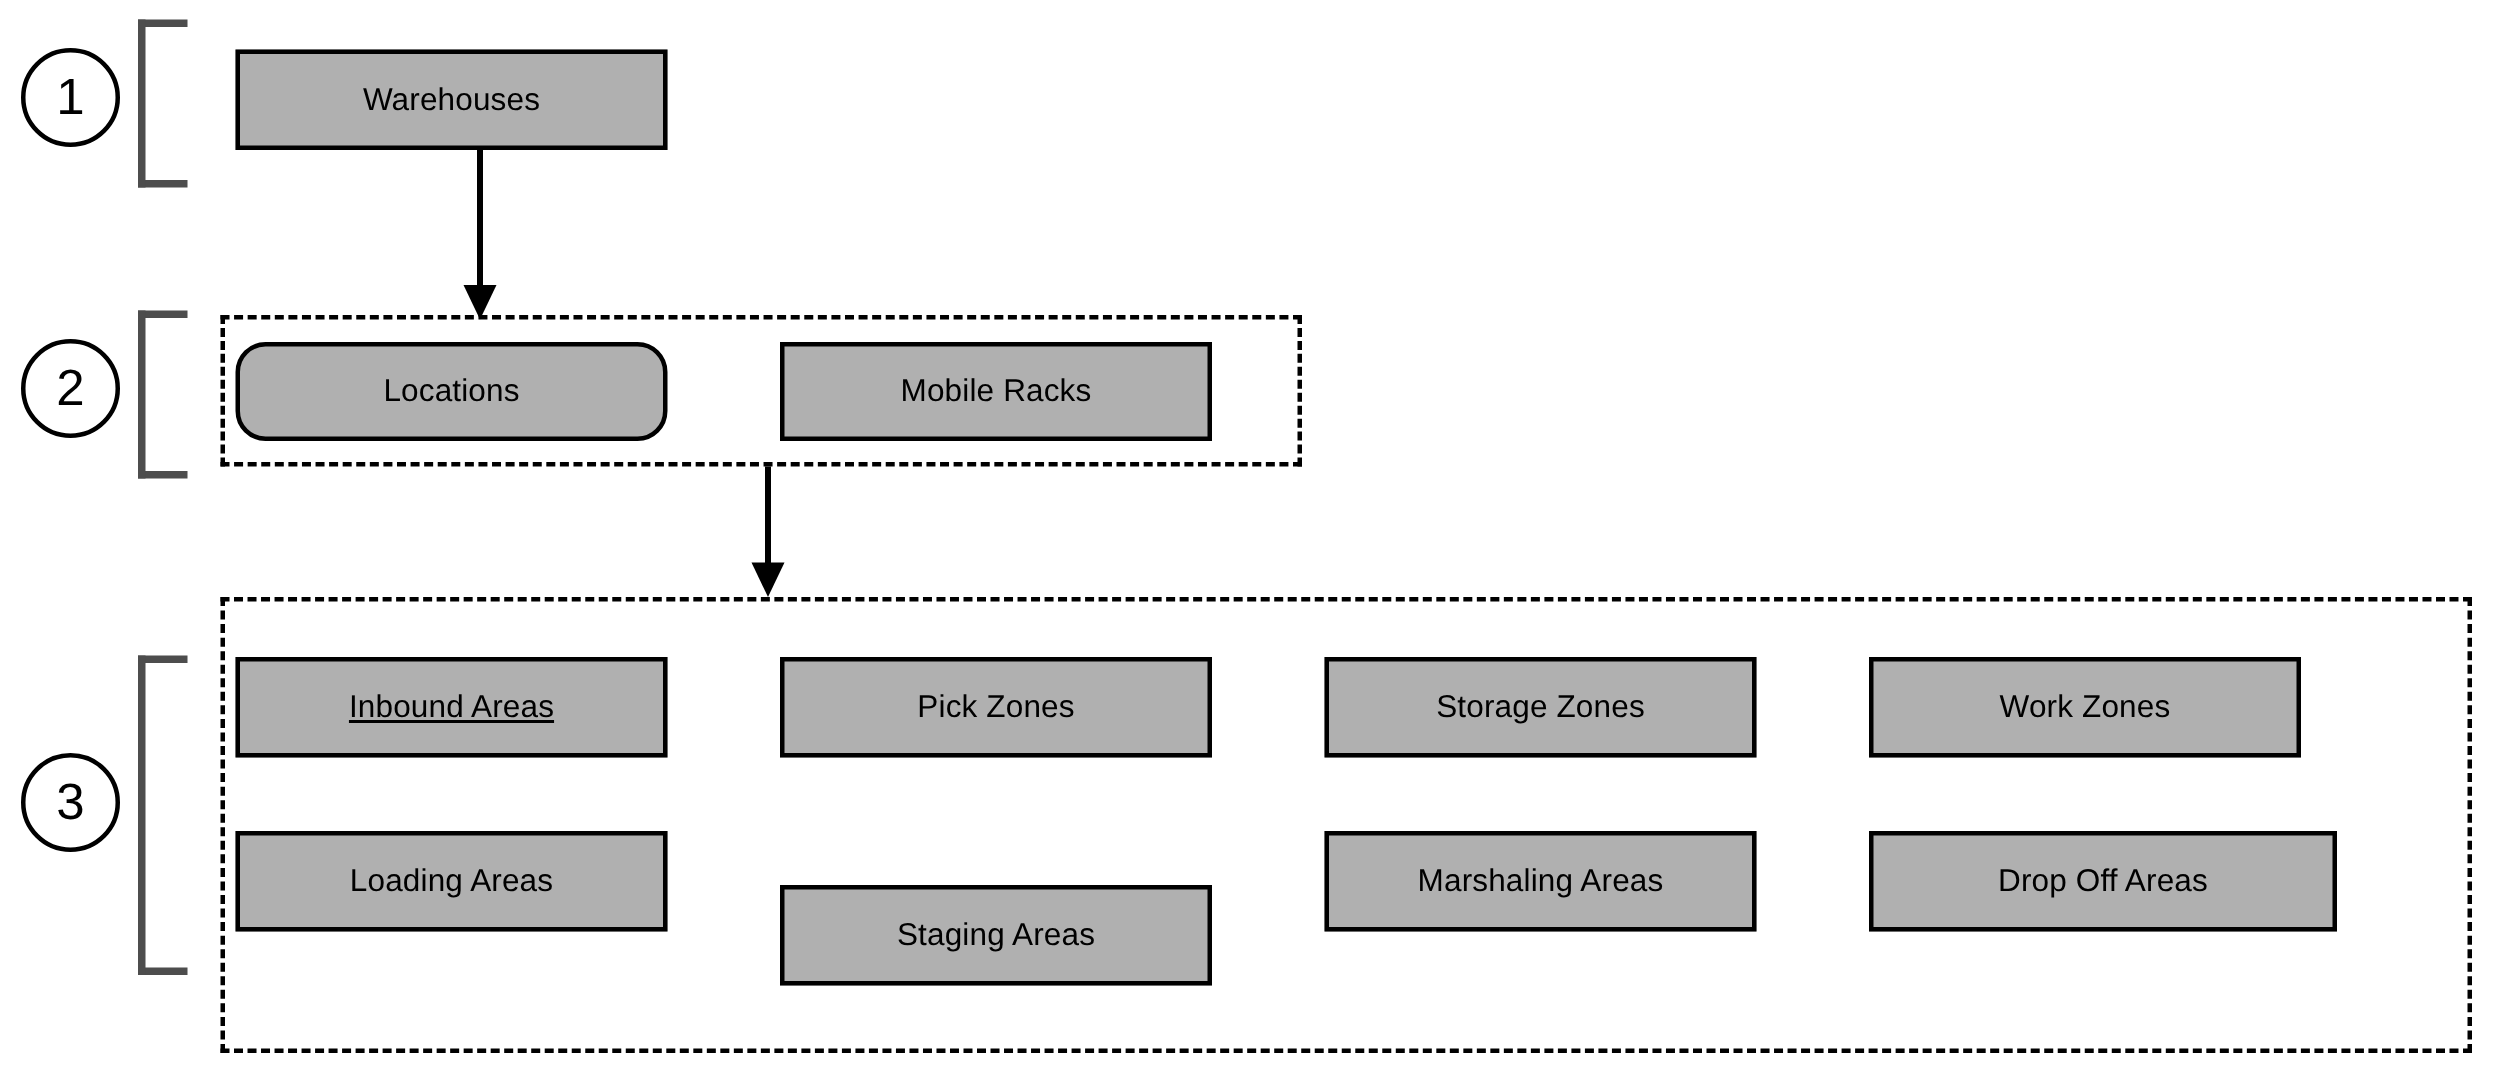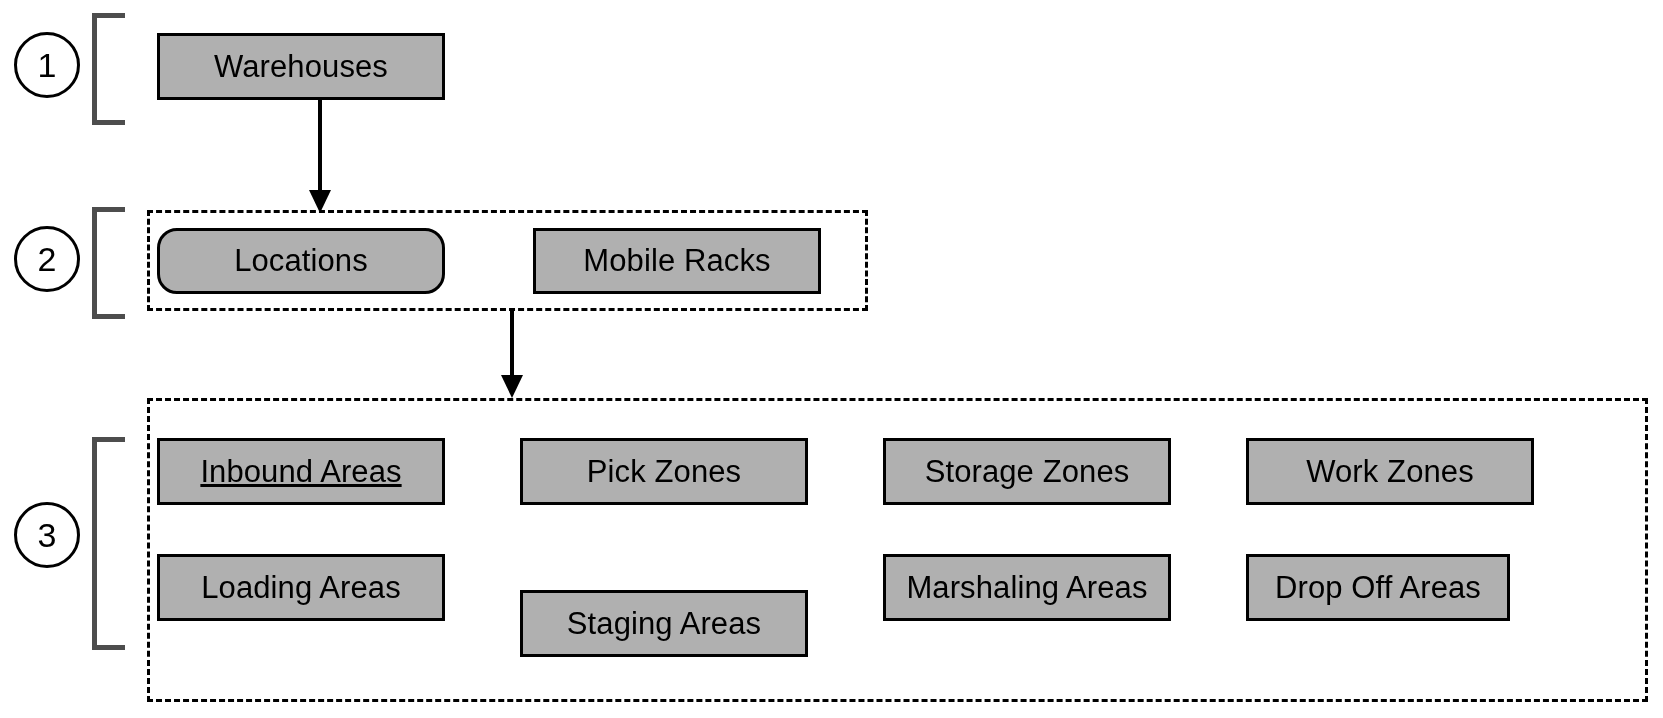--- a/index.html
+++ b/index.html
@@ -57,21 +57,21 @@
   
   .node {
     position: absolute;
     background: #b0b0b0;
     border: 3px solid #000000;
     box-sizing: border-box;
     display: flex;
     align-items: center;
     justify-content: center;
     text-align: center;
-    font-size: 31px;
+    font-size: 21px;
     color: #000000;
     letter-spacing: 0.1px;
   }
 
   
   .connector {
     position: absolute;
     overflow: visible;
   }
   .connector line {
@@ -99,21 +99,21 @@
   </svg>
 
   <div class="level-circle" style="left:14px; top:226px; width:66px; height:66px;">2</div>
 
   <div class="bracket" style="left:92px; top:207px; width:33px; height:112px;"></div>
 
   <div class="group-box" style="left:147px; top:210px; width:721px; height:101px;"></div>
 
   <div class="node" style="left:157px; top:228px; width:288px; height:66px;border-radius:20px;">Locations</div>
 
-  <div class="node" style="left:520px; top:228px; width:288px; height:66px;margin-left:13px;">Mobile Racks</div>
+  <div class="node" style="left:520px; top:228px; width:288px; height:66px;">Mobile Racks</div>
 
   <svg class="connector" style="left:492px; top:311px; width:40px; height:88px;" viewBox="0 0 40 88">
     <line x1="20" y1="0" x2="20" y2="70"></line>
     <polygon points="20,87 9,64 31,64"></polygon>
   </svg>
 
   <div class="level-circle" style="left:14px; top:502px; width:66px; height:66px;">3</div>
 
   <div class="bracket" style="left:92px; top:437px; width:33px; height:213px;"></div>
 
@@ -126,15 +126,15 @@
   <div class="node" style="left:883px; top:438px; width:288px; height:67px;">Storage Zones</div>
 
   <div class="node" style="left:1246px; top:438px; width:288px; height:67px;">Work Zones</div>
 
   <div class="node" style="left:157px; top:554px; width:288px; height:67px;">Loading Areas</div>
 
   <div class="node" style="left:520px; top:554px; width:288px; height:67px;margin-top:36px;">Staging Areas</div>
 
   <div class="node" style="left:883px; top:554px; width:288px; height:67px;">Marshaling Areas</div>
 
-  <div class="node" style="left:1246px; top:554px; width:264px; height:67px;">Drop Off Areas</div>
+  <div class="node" style="left:1246px; top:554px; width:312px; height:67px;">Drop Off Areas</div>
 
 </div>
 
 </body></html>

